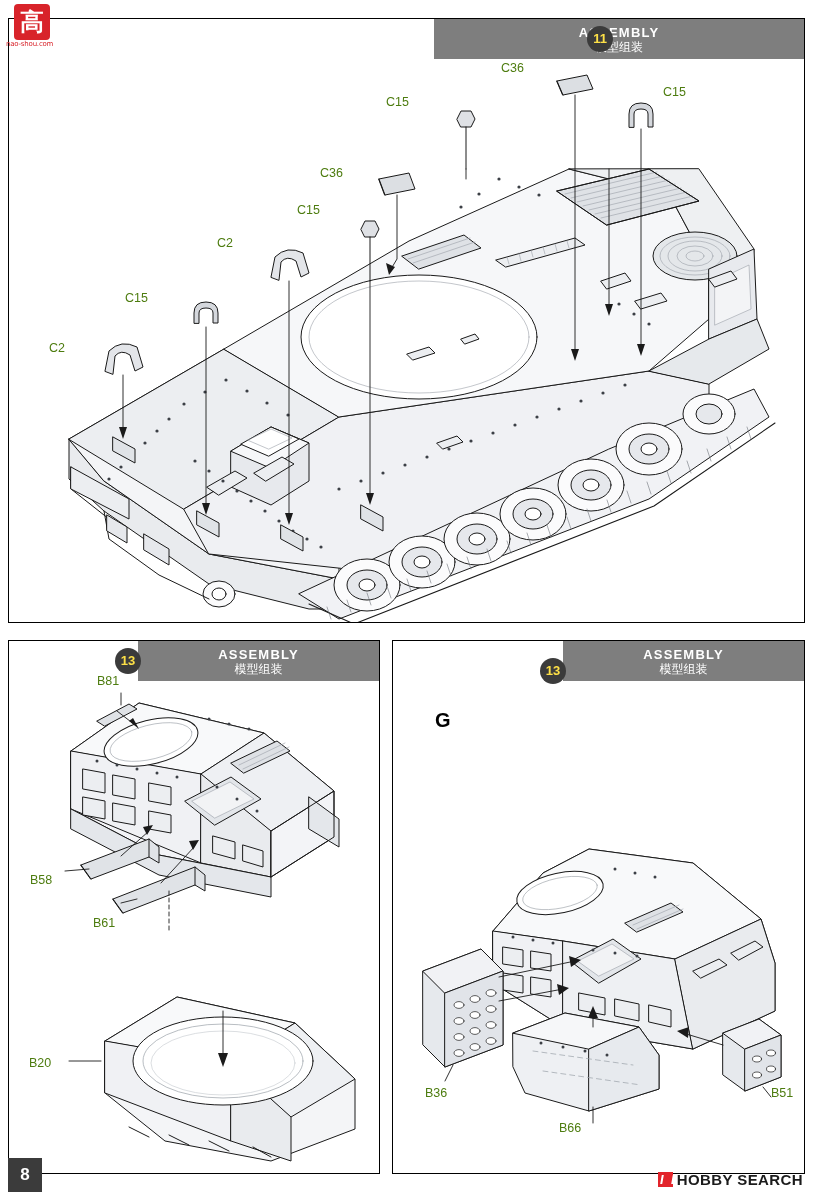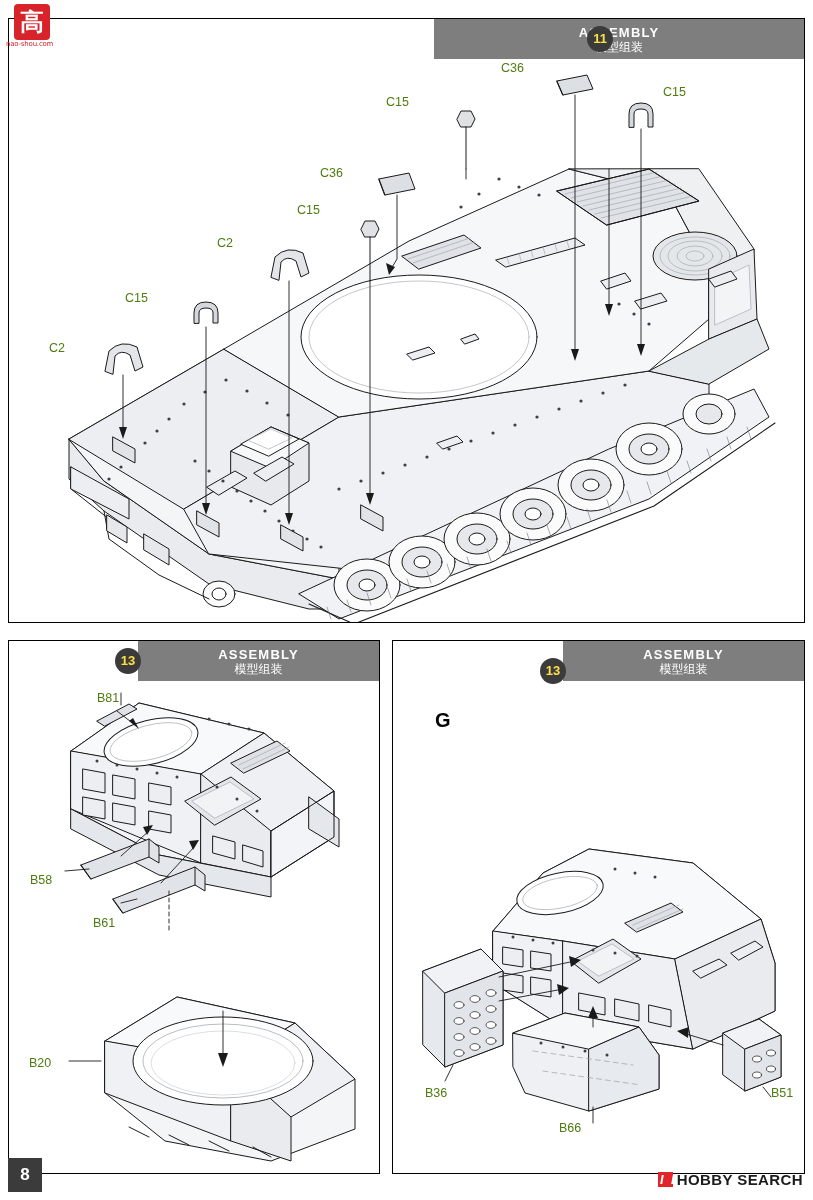--- a/index.html
+++ b/index.html
@@ -549,21 +549,21 @@
           <path d="M60 420 L92 420"></path>
 
           <path d="M214 370 L214 420"></path>
           <path d="M209 412 L214 426 L219 412" fill="#1a1a1a" stroke="none"></path>
 
           <path d="M160 250 L160 290" stroke-dasharray="4 3"></path>
         </g>
       </g>
     </svg>
 
-    <div class="lbl" style="left:88px;  top:50px;">B81</div>
+    <div class="lbl" style="left:88px;  top:33px;">B81</div>
     <div class="lbl" style="left:21px;  top:232px;">B58</div>
     <div class="lbl" style="left:84px;  top:275px;">B61</div>
     <div class="lbl" style="left:20px;  top:415px;">B20</div>
   </div>
 
   <div class="panel" id="panel-13">
     <div class="hdr">
       <div class="hdr-en">ASSEMBLY</div>
       <div class="hdr-cn">模型组装</div>
     </div>

